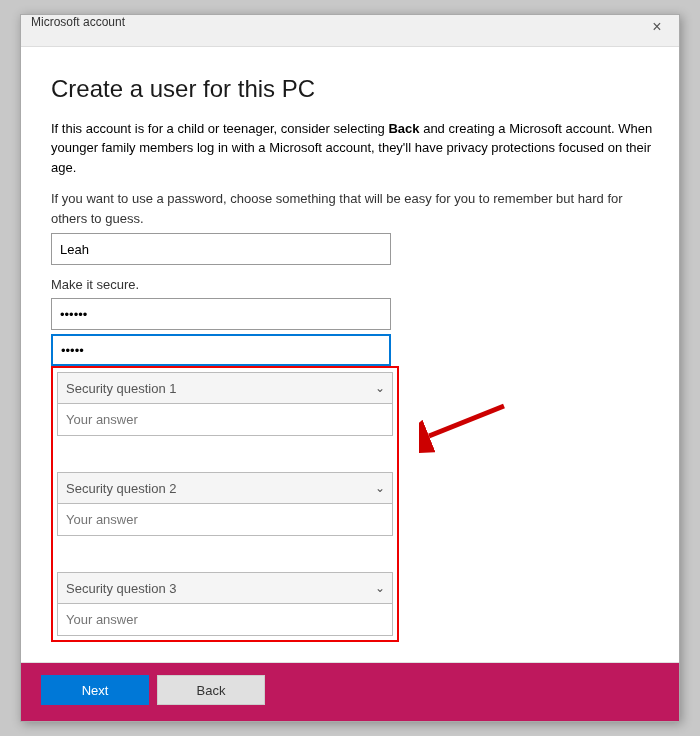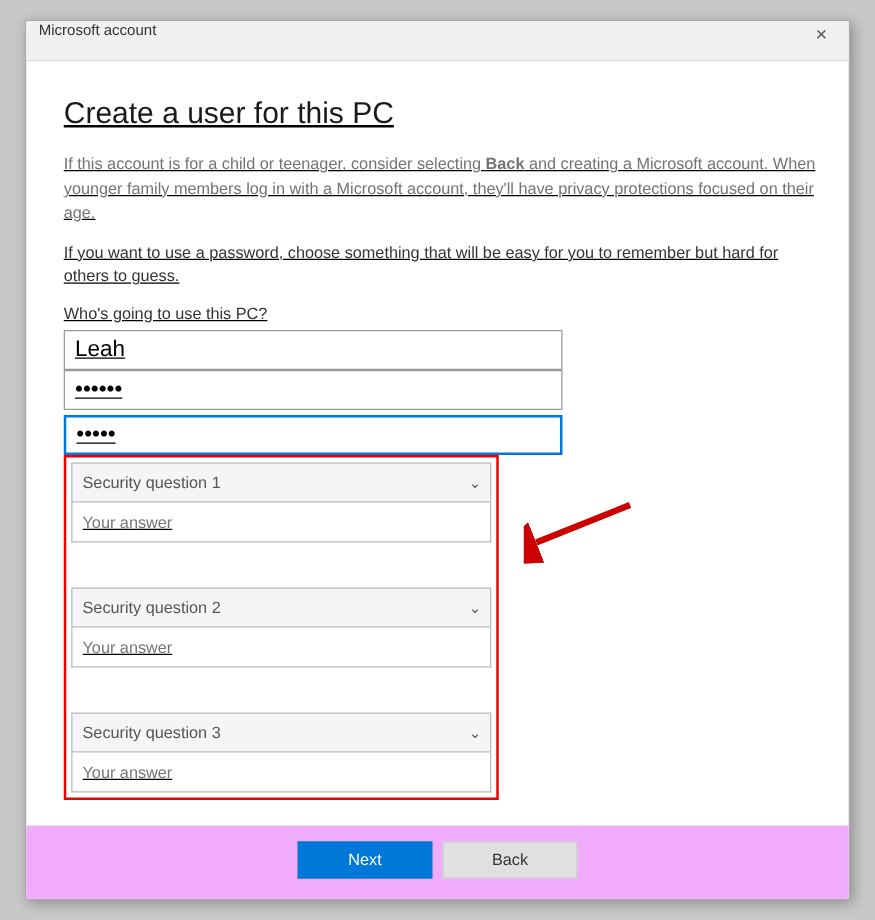--- a/index.html
+++ b/index.html
@@ -44,55 +44,54 @@
       font-size: 16px;
       color: #555;
       border: none;
       background: transparent;
     }
     .content {
       padding: 28px 19px 20px 30px;
       flex: 1;
       overflow-y: auto;
       position: relative;
-      text-decoration: underline;
     }
     .page-title {
       font-size: 24px;
       font-weight: 300;
       color: #1a1a1a;
       margin-bottom: 16px;
     }
     .description {
       font-size: 13px;
-      color: #737373;
+      color: #000000;
       line-height: 1.5;
       margin-bottom: 12px;
     }
     .description b {
       font-weight: 600;
     }
     .description2 {
       font-size: 13px;
       color: #333;
       line-height: 1.5;
       margin-bottom: 5px;
     }
     .field-label {
       font-size: 13px;
       color: #333;
       margin-bottom: 6px;
       margin-top: 12px;
     }
     .text-input {
-      width: 399px;
+      width: 340px;
       height: 32px;
       border: 1px solid #999;
       padding: 4px 8px;
-      font-size: 18px;
+      font-size: 13px;
       outline: none;
       display: block;
     }
     .text-input.focused {
       border: 2px solid #0078d7;
     }
     .section-label {
       font-size: 13px;
       color: #333;
       margin-top: 16px;
@@ -144,25 +143,25 @@
       font-size: 13px;
       color: #404040;
       outline: none;
       background: #fff;
     }
     .separator {
       height: 4px;
     }
     .footer {
       display: flex;
-      justify-content: center;
+      justify-content: flex-start;
       padding: 12px 20px 16px 20px;
       gap: 8px;
       border-top: 1px solid #e0e0e0;
-      background: #f0abfc;
+      background: #be185d;
     }
     .btn-next {
       width: 108px;
       height: 30px;
       background: #0078d7;
       color: white;
       border: none;
       font-size: 13px;
       cursor: pointer;
     }
@@ -191,23 +190,23 @@
   <div class="content">
     <h1 class="page-title">Create a user for this PC</h1>
 
     <p class="description">
       <span>If this account is for a child or teenager, consider selecting </span><b>Back</b><span> and creating a Microsoft account. When younger family members log in with a Microsoft account, they'll have privacy protections focused on their age.</span>
     </p>
 
     <p class="description2">If you want to use a password, choose something that will be easy for you to remember but hard for others to guess.</p>
 
     <div class="main-content-area">
-      <div class="field-label">Who's going to use this PC?</div>
       <input class="text-input" type="text" value="Leah" style="">
 
+      <div class="field-label">Make it secure.</div>
       <input class="text-input" type="password" value="••••••" style="">
       <div style="height:4px;"></div>
       <input class="text-input focused" type="password" value="•••••" style="">
 
 
       <div style="display:flex; align-items:flex-start; gap:0;">
         <div class="security-group">
 
           <div class="security-item">
             <div class="select-wrapper">

